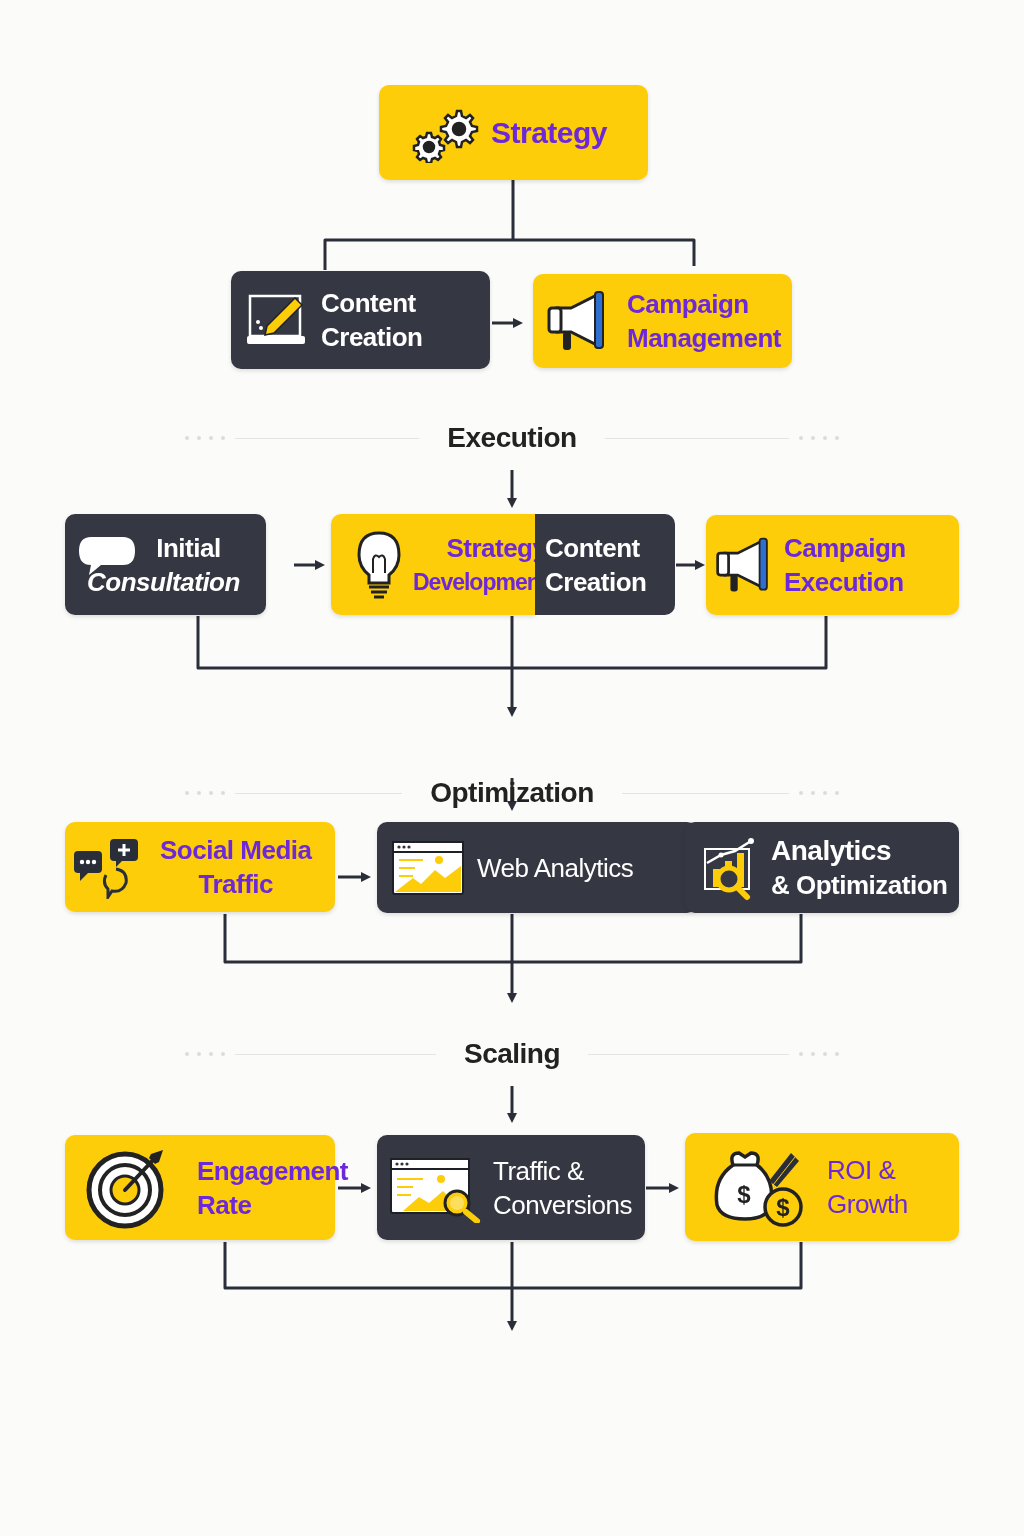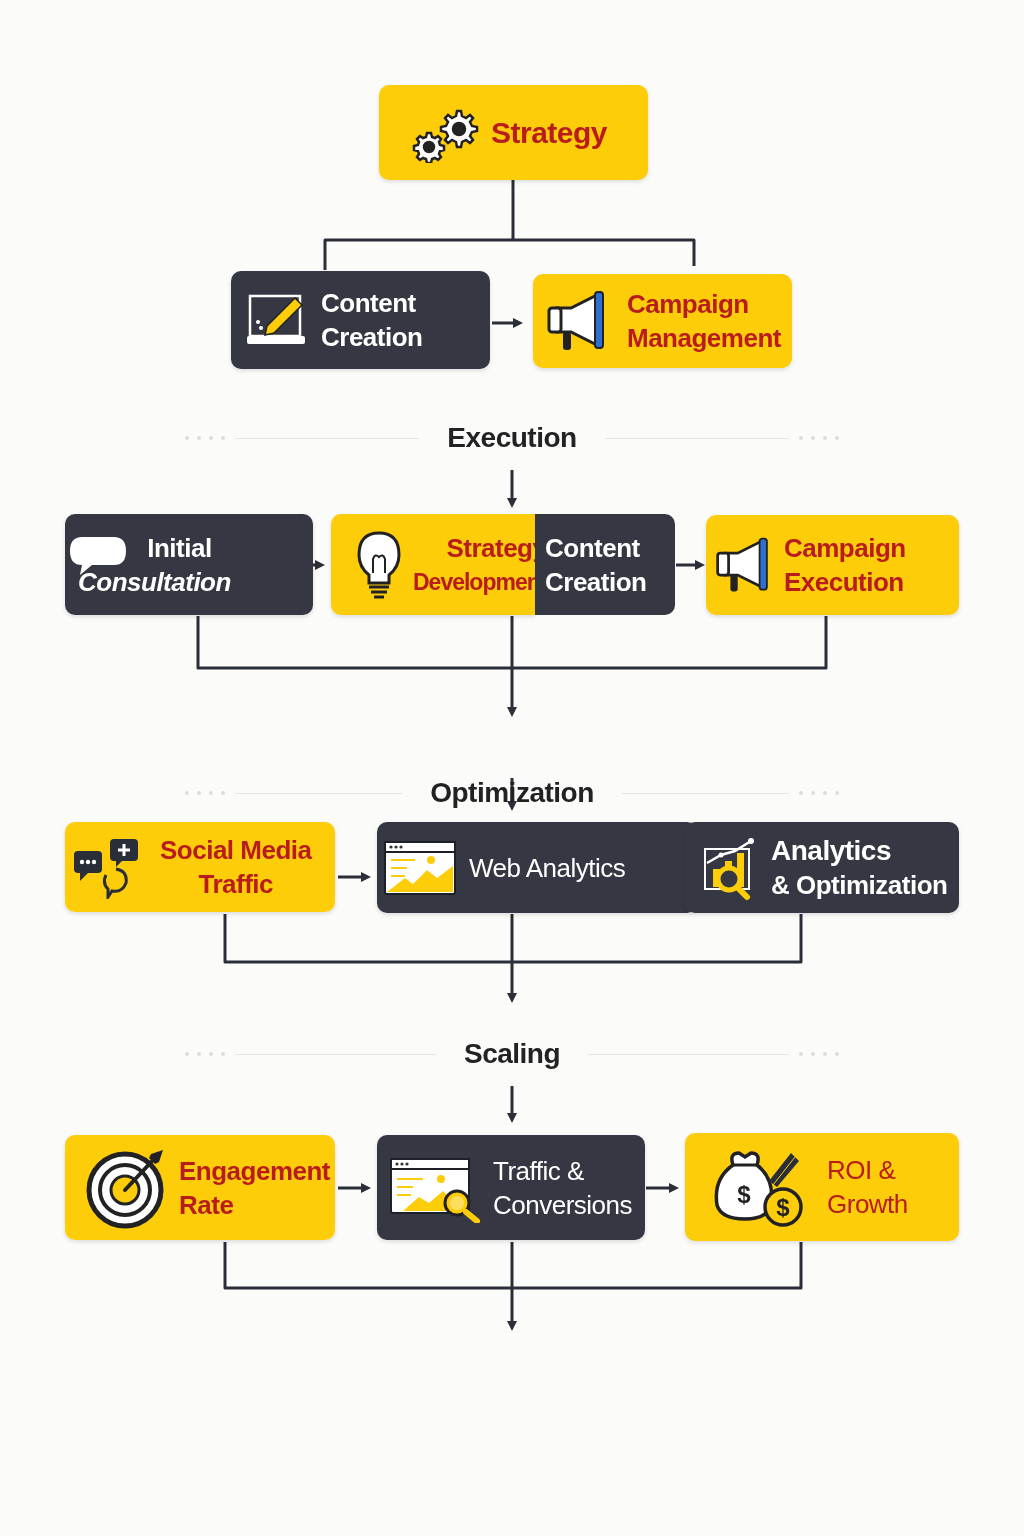--- a/index.html
+++ b/index.html
@@ -6,21 +6,21 @@
   body {
     width:1024px; height:1536px; position:relative; overflow:hidden;
     background:#fbfbfa;
     font-family:"Liberation Sans", sans-serif;
   }
   .node {
     position:absolute; box-sizing:border-box; border-radius:10px;
     display:flex; align-items:center;
     box-shadow:0 2px 4px rgba(0,0,0,0.12);
   }
-  .yellow { background:#fecd0a; color:#b91c1c; }
+  .yellow { background:#fecd0a; color:#6d28d9; }
   .dark { background:#353842; color:#ffffff; }
   .label {
     font-family:"Liberation Sans", sans-serif; font-weight:bold;
     font-size:26px; line-height:34px; letter-spacing:-0.5px;
   }
   .label span { display:block; white-space:nowrap; }
   .icon { flex:0 0 auto; display:flex; align-items:center; justify-content:center; }
   svg.connectors { position:absolute; left:0; top:0; }
   .section {
     position:absolute; left:185px; width:654px; height:40px;
@@ -126,21 +126,21 @@
   <div class="section-title">Execution</div>
   <div class="rule"></div>
   <div class="dots">
       <i></i>
       <i></i>
       <i></i>
       <i></i>
     </div>
 </div>
 
-<div class="node dark" style="left:65px;top:514px;width:248px;height:101px;padding-left:3px;">
+<div class="node dark" style="left:65px;top:514px;width:201px;height:101px;padding-left:12px;">
   <span class="icon" style="width:60px;height:50px;margin-top:-14px;">
     <svg width="60" height="50" viewBox="0 0 60 50">
       <path d="M14 4 H46 Q58 4 58 18 Q58 32 46 32 H24 L12 42 L14 32 Q2 32 2 18 Q2 4 14 4 Z" fill="#fff"></path>
     </svg>
   </span>
   <div class="label" style="margin-left:0;text-align:center;">
     <span>Initial</span>
     <span style="margin-left:-50px;font-style:italic;">Consultation</span>
   </div>
 </div>
@@ -213,21 +213,21 @@
       <path d="M52 9 V21 M46 15 H58" stroke="#fff" stroke-width="3"></path>
       <path d="M44 34 Q56 36 54 48 Q50 58 40 56 L36 62 L36 54 Q30 48 34 40" fill="#fecd0a" stroke="#2a2e38" stroke-width="3"></path>
     </svg>
   </span>
   <div class="label" style="margin-left:18px;">
     <span>Social Media</span>
     <span>Traffic</span>
   </div>
 </div>
 
-<div class="node dark" style="left:377px;top:822px;width:320px;height:91px;padding-left:6px;">
+<div class="node dark" style="left:377px;top:822px;width:320px;height:91px;padding-left:14px;">
   <span class="icon" style="width:74px;height:60px;">
     <svg width="74" height="60" viewBox="0 0 74 60">
       <rect x="2" y="4" width="70" height="52" rx="2" fill="#fff" stroke="#1e2028" stroke-width="2"></rect>
       <rect x="2" y="4" width="70" height="10" fill="#fff" stroke="#1e2028" stroke-width="2"></rect>
       <circle cx="8" cy="9" r="1.6" fill="#333"></circle>
         <circle cx="13" cy="9" r="1.6" fill="#333"></circle>
         <circle cx="18" cy="9" r="1.6" fill="#333"></circle>
       <line x1="8" y1="22" x2="32" y2="22" stroke="#fecd0a" stroke-width="2"></line>
       <line x1="8" y1="30" x2="24" y2="30" stroke="#fecd0a" stroke-width="2"></line>
       <line x1="8" y1="38" x2="22" y2="38" stroke="#fecd0a" stroke-width="2"></line>
@@ -271,21 +271,21 @@
   <div class="section-title">Scaling</div>
   <div class="rule"></div>
   <div class="dots">
       <i></i>
       <i></i>
       <i></i>
       <i></i>
     </div>
 </div>
 
-<div class="node yellow" style="left:65px;top:1135px;width:270px;height:105px;padding-left:20px;">
+<div class="node yellow" style="left:65px;top:1135px;width:270px;height:105px;padding-left:20px;gap:18px;">
   <span class="icon" style="width:84px;height:84px;">
     <svg width="84" height="84" viewBox="0 0 84 84">
       <circle cx="40" cy="44" r="36" fill="#fff" stroke="#222" stroke-width="5"></circle>
       <circle cx="40" cy="44" r="25" fill="#fff" stroke="#222" stroke-width="4"></circle>
       <circle cx="40" cy="44" r="14" fill="#fecd0a" stroke="#222" stroke-width="3"></circle>
       <line x1="40" y1="44" x2="70" y2="12" stroke="#222" stroke-width="4" stroke-linecap="round"></line>
       <path d="M66 8 L78 4 L74 16 L70 18 L64 12 Z" fill="#222"></path>
     </svg>
   </span>
   <div class="label" style="margin-left:10px;">

